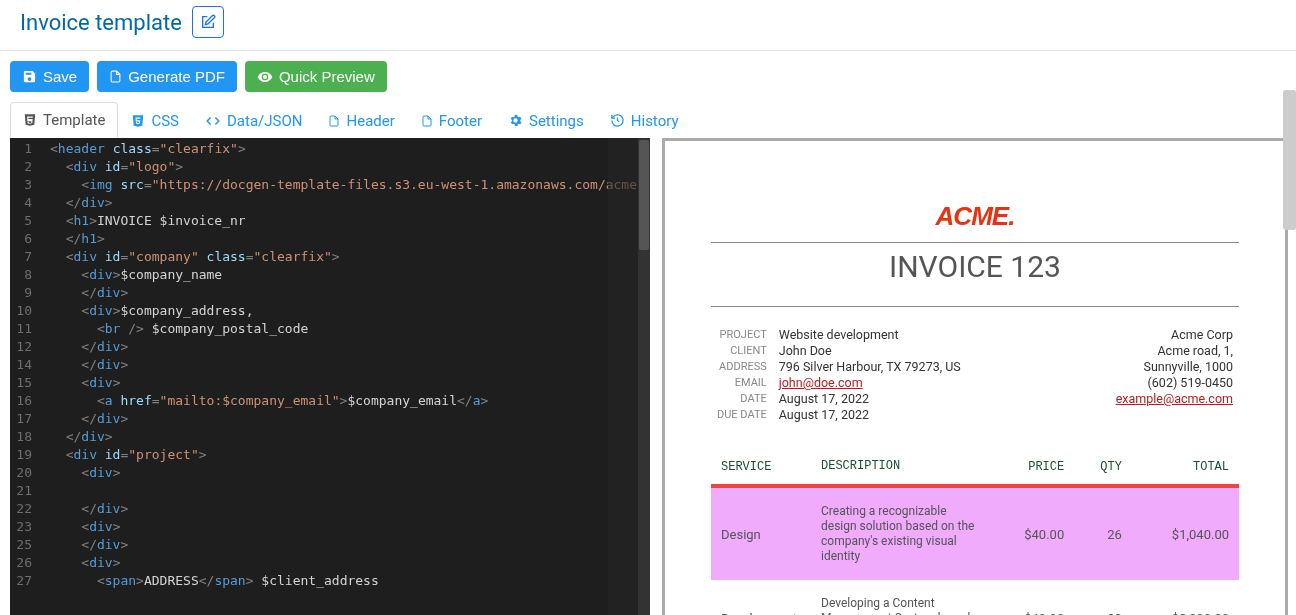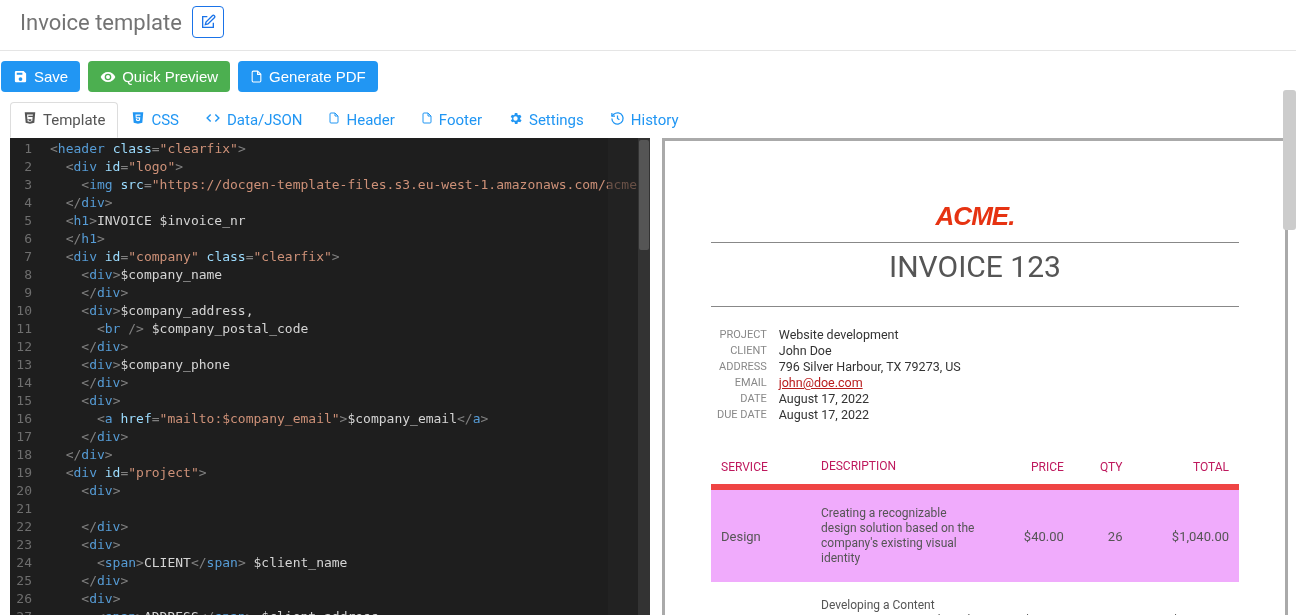--- a/index.html
+++ b/index.html
@@ -1,29 +1,29 @@
 <!DOCTYPE html>
 <html><head>
 <meta charset="utf-8">
 <style>
 * { box-sizing: border-box; margin: 0; padding: 0; }
 body { font-family: -apple-system, BlinkMacSystemFont, "Segoe UI", Roboto, Arial, sans-serif; background: #fff; width: 1296px; height: 615px; overflow: hidden; position: relative; }
 
 .header-row { display: flex; align-items: center; padding: 6px 20px 12px; border-bottom: 1px solid #e5e5e5; }
-.page-title { font-size: 22px; font-weight: 400; color: #737373; margin-right: 10px; }
+.page-title { font-size: 22px; font-weight: 400; color: #0369a1; margin-right: 10px; }
 .edit-btn { width: 32px; height: 32px; border: 1px solid #1a73e8; border-radius: 4px; background: #fff; display: flex; align-items: center; justify-content: center; cursor: pointer; }
 
-.toolbar { display: flex; padding: 10px 1px 0; gap: 8px; }
+.toolbar { display: flex; padding: 10px 10px 0; gap: 8px; }
 .btn { display: inline-flex; align-items: center; gap: 6px; padding: 7px 12px; border-radius: 4px; color: #fff; border: none; cursor: pointer; font-size: 15px; }
 .btn-blue { background: #2196f3; }
 .btn-green { background: #4caf50; }
 .icon { display: inline-flex; }
 
 .tabs { display: flex; padding: 10px 10px 0; gap: 0; font-size: 15px; }
-.tab { display: inline-flex; align-items: flex-start; gap: 6px; padding: 8px 12px; cursor: pointer; color: #2196f3; border: 1px solid transparent; border-bottom: none; }
+.tab { display: inline-flex; align-items: center; gap: 6px; padding: 8px 12px; cursor: pointer; color: #2196f3; border: 1px solid transparent; border-bottom: none; }
 .tab.active { border: 1px solid #ddd; border-bottom: 1px solid #fff; border-radius: 4px 4px 0 0; color: #555; }
 
 .main { display: flex; height: 490px; }
 .editor-panel { flex: 0 0 640px; position: relative; background: #1e1e1e; margin-left: 10px; overflow: hidden; }
 .minimap { position: absolute; right: 12px; top: 0; width: 30px; height: 100%; background: #252525; opacity: 0.6; }
 .scrollbar-v { position: absolute; right: 0; top: 0; width: 12px; height: 100%; background: #333; }
 .scroll-thumb-v { position: absolute; right: 1px; top: 2px; width: 10px; height: 110px; background: #555; border-radius: 2px; }
 
 .code-lines { font-family: Consolas, Monaco, monospace; font-size: 13px; color: #ccc; padding-top: 2px; }
 .line { display: flex; line-height: 18px; white-space: pre; }
@@ -41,21 +41,21 @@
 .invoice-title { text-align: center; font-size: 30px; color: #555; font-weight: 400; padding-bottom: 22px; border-bottom: 1px solid #888; margin-bottom: 20px; }
 
 .info-grid { display: flex; justify-content: space-between; font-size: 12.5px; padding: 0 6px 26px; }
 .info-left { display: flex; }
 .info-labels { text-align: right; color: #888; font-size: 11px; line-height: 16px; padding-right: 12px; }
 .info-values { color: #333; line-height: 16px; }
 .info-right { text-align: right; color: #333; line-height: 16px; }
 .link { color: #b91c1c; text-decoration: underline; }
 
 .inv-table { width: 100%; border-collapse: collapse; font-size: 12.5px; }
-.inv-table th { text-align: left; color: #be185d; font-weight: 400; padding: 10px 10px; border-bottom: 6px solid #ef4444; font-size: 12px; }
+.inv-table th { text-align: left; color: #14532d; font-weight: 400; padding: 10px 10px; border-bottom: 4px solid #ef4444; font-size: 12px; font-family: Liberation Mono, monospace; }
 .inv-table th.num, .inv-table td.num { text-align: right; }
 .inv-table td { padding: 16px 10px; color: #555; vertical-align: middle; font-size: 13px; }
 .inv-table tr.alt td { background: #f0abfc; }
 .desc-col { width: 180px; font-size: 12px !important; line-height: 15px; }
 .svc-col { width: 100px; }
 
 .page-scroll { position: absolute; right: 0; top: 90px; width: 14px; height: 520px; }
 .page-thumb { position: absolute; width: 13px; height: 140px; top: 0; right: 0; background: #ccc; border-radius: 3px; }
 
 </style>
@@ -76,36 +76,36 @@
 
 <div class="toolbar">
   <button class="btn btn-blue">
     <span class="icon">
         <svg width="15" height="15" viewBox="0 0 24 24" fill="#fff">
           <path d="M17 3H5a2 2 0 0 0-2 2v14a2 2 0 0 0 2 2h14a2 2 0 0 0 2-2V7l-4-4zM12 19a3 3 0 1 1 0-6 3 3 0 0 1 0 6zm3-10H6V6h9v3z"></path>
         </svg>
       </span>
     <span>Save</span>
   </button>
-  <button class="btn btn-green">
-    <span class="icon">
-        <svg width="16" height="16" viewBox="0 0 24 24" fill="#fff">
-          <path d="M12 4.5C7 4.5 2.7 7.6 1 12c1.7 4.4 6 7.5 11 7.5s9.3-3.1 11-7.5c-1.7-4.4-6-7.5-11-7.5zM12 17a5 5 0 1 1 0-10 5 5 0 0 1 0 10zm0-8a3 3 0 1 0 0 6 3 3 0 0 0 0-6z"></path>
-        </svg>
-      </span>
-    <span>Quick Preview</span>
-  </button>
   <button class="btn btn-blue">
     <span class="icon">
         <svg width="13" height="15" viewBox="0 0 24 24" fill="none" stroke="#fff" stroke-width="2">
           <path d="M14 2H6a2 2 0 0 0-2 2v16a2 2 0 0 0 2 2h12a2 2 0 0 0 2-2V8z"></path>
           <path d="M14 2v6h6"></path>
         </svg>
       </span>
     <span>Generate PDF</span>
+  </button>
+  <button class="btn btn-green">
+    <span class="icon">
+        <svg width="16" height="16" viewBox="0 0 24 24" fill="#fff">
+          <path d="M12 4.5C7 4.5 2.7 7.6 1 12c1.7 4.4 6 7.5 11 7.5s9.3-3.1 11-7.5c-1.7-4.4-6-7.5-11-7.5zM12 17a5 5 0 1 1 0-10 5 5 0 0 1 0 10zm0-8a3 3 0 1 0 0 6 3 3 0 0 0 0-6z"></path>
+        </svg>
+      </span>
+    <span>Quick Preview</span>
   </button>
 </div>
 
 <div class="tabs">
   <div class="tab active">
     <span class="icon">
         <svg width="14" height="14" viewBox="0 0 24 24" fill="#555">
           <path d="M3 2l1.6 18L12 22l7.4-2L21 2H3zm13.7 6H9l.2 2.4h7.3l-.6 6.6L12 18.3l-4-.1-.3-3h2l.1 1.5 2.2.6 2.2-.6.2-2.7H7.5L7 6h10l-.3 2z"></path>
         </svg>
       </span>
@@ -173,32 +173,30 @@
         <div class="line"><span class="ln">3</span><span>    <span class="punc">&lt;</span><span class="tag">img</span> <span class="attr">src</span><span class="punc">=</span><span class="attrval">"https://docgen-template-files.s3.eu-west-1.amazonaws.com/acme-1.png"</span></span></div>
         <div class="line"><span class="ln">4</span><span>  <span class="punc">&lt;/</span><span class="tag">div</span><span class="punc">&gt;</span></span></div>
         <div class="line"><span class="ln">5</span><span>  <span class="punc">&lt;</span><span class="tag">h1</span><span class="punc">&gt;</span><span class="txt">INVOICE $invoice_nr</span></span></div>
         <div class="line"><span class="ln">6</span><span>  <span class="punc">&lt;/</span><span class="tag">h1</span><span class="punc">&gt;</span></span></div>
         <div class="line"><span class="ln">7</span><span>  <span class="punc">&lt;</span><span class="tag">div</span> <span class="attr">id</span><span class="punc">=</span><span class="attrval">"company"</span> <span class="attr">class</span><span class="punc">=</span><span class="attrval">"clearfix"</span><span class="punc">&gt;</span></span></div>
         <div class="line"><span class="ln">8</span><span>    <span class="punc">&lt;</span><span class="tag">div</span><span class="punc">&gt;</span><span class="txt">$company_name</span></span></div>
         <div class="line"><span class="ln">9</span><span>    <span class="punc">&lt;/</span><span class="tag">div</span><span class="punc">&gt;</span></span></div>
         <div class="line"><span class="ln">10</span><span>    <span class="punc">&lt;</span><span class="tag">div</span><span class="punc">&gt;</span><span class="txt">$company_address,</span></span></div>
         <div class="line"><span class="ln">11</span><span>      <span class="punc">&lt;</span><span class="tag">br</span> <span class="punc">/&gt;</span> <span class="txt">$company_postal_code</span></span></div>
         <div class="line"><span class="ln">12</span><span>    <span class="punc">&lt;/</span><span class="tag">div</span><span class="punc">&gt;</span></span></div>
-        <div class="line"><span class="ln">13</span><span>    <span class="punc">&lt;</span><span class="tag">div</span><span class="punc">&gt;</span><span class="txt">$company_phone</span></span></div>
         <div class="line"><span class="ln">14</span><span>    <span class="punc">&lt;/</span><span class="tag">div</span><span class="punc">&gt;</span></span></div>
         <div class="line"><span class="ln">15</span><span>    <span class="punc">&lt;</span><span class="tag">div</span><span class="punc">&gt;</span></span></div>
         <div class="line"><span class="ln">16</span><span>      <span class="punc">&lt;</span><span class="tag">a</span> <span class="attr">href</span><span class="punc">=</span><span class="attrval">"mailto:$company_email"</span><span class="punc">&gt;</span><span class="txt">$company_email</span><span class="punc">&lt;/</span><span class="tag">a</span><span class="punc">&gt;</span></span></div>
         <div class="line"><span class="ln">17</span><span>    <span class="punc">&lt;/</span><span class="tag">div</span><span class="punc">&gt;</span></span></div>
         <div class="line"><span class="ln">18</span><span>  <span class="punc">&lt;/</span><span class="tag">div</span><span class="punc">&gt;</span></span></div>
         <div class="line"><span class="ln">19</span><span>  <span class="punc">&lt;</span><span class="tag">div</span> <span class="attr">id</span><span class="punc">=</span><span class="attrval">"project"</span><span class="punc">&gt;</span></span></div>
         <div class="line"><span class="ln">20</span><span>    <span class="punc">&lt;</span><span class="tag">div</span><span class="punc">&gt;</span></span></div>
         <div class="line"><span class="ln">21</span></div>
         <div class="line"><span class="ln">22</span><span>    <span class="punc">&lt;/</span><span class="tag">div</span><span class="punc">&gt;</span></span></div>
         <div class="line"><span class="ln">23</span><span>    <span class="punc">&lt;</span><span class="tag">div</span><span class="punc">&gt;</span></span></div>
-        <div class="line"><span class="ln">24</span><span>      <span class="punc">&lt;</span><span class="tag">span</span><span class="punc">&gt;</span><span class="txt">CLIENT</span><span class="punc">&lt;/</span><span class="tag">span</span><span class="punc">&gt;</span> <span class="txt">$client_name</span></span></div>
         <div class="line"><span class="ln">25</span><span>    <span class="punc">&lt;/</span><span class="tag">div</span><span class="punc">&gt;</span></span></div>
         <div class="line"><span class="ln">26</span><span>    <span class="punc">&lt;</span><span class="tag">div</span><span class="punc">&gt;</span></span></div>
         <div class="line"><span class="ln">27</span><span>      <span class="punc">&lt;</span><span class="tag">span</span><span class="punc">&gt;</span><span class="txt">ADDRESS</span><span class="punc">&lt;/</span><span class="tag">span</span><span class="punc">&gt;</span> <span class="txt">$client_address</span></span></div>
       </div>
     <div class="minimap"></div>
     <div class="scrollbar-v">
       <div class="scroll-thumb-v"></div>
     </div>
   </div>
 
@@ -217,20 +215,27 @@
             <div>DUE DATE</div>
           </div>
           <div class="info-values">
             <div>Website development</div>
             <div>John Doe</div>
             <div>796 Silver Harbour, TX 79273, US</div>
             <div><a class="link">john@doe.com</a></div>
             <div>August 17, 2022</div>
             <div>August 17, 2022</div>
           </div>
+        </div>
+        <div class="info-right">
+          <div>Acme Corp</div>
+          <div>Acme road, 1,</div>
+          <div>Sunnyville, 1000</div>
+          <div>(602) 519-0450</div>
+          <div><a class="link">example@acme.com</a></div>
         </div>
       </div>
       <table class="inv-table">
         <thead>
           <tr>
             <th class="svc-col">SERVICE</th>
             <th class="desc-col">DESCRIPTION</th>
             <th class="num">PRICE</th>
             <th class="num">QTY</th>
             <th class="num">TOTAL</th>

